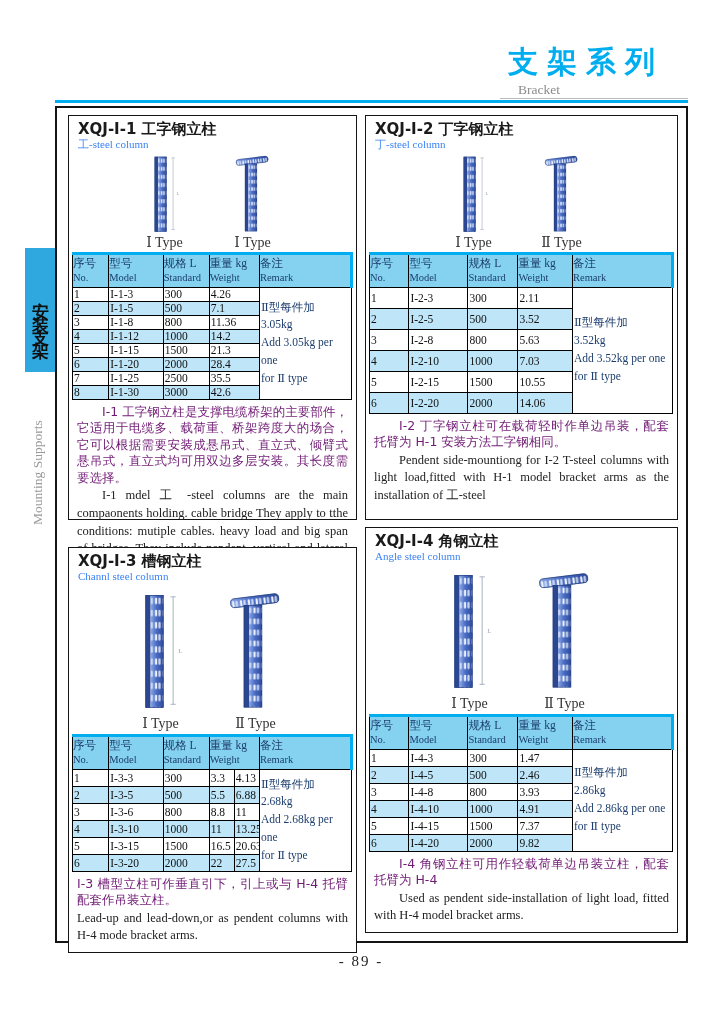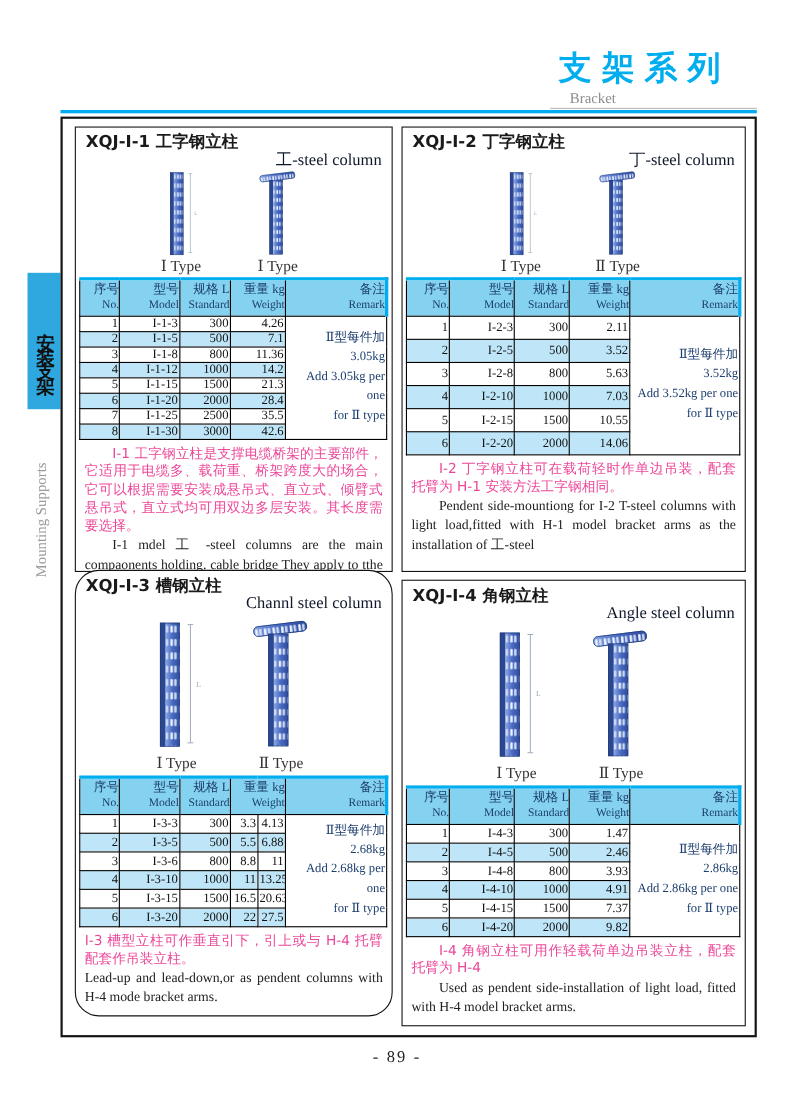--- a/index.html
+++ b/index.html
@@ -41,37 +41,37 @@
   }
 
   
   .frame{
     position:absolute; left:55px; top:106px; width:633px; height:837px;
     border:2px solid #141414; background:#fff;
   }
   .panel{ position:absolute; border:1.5px solid #141414; display:flex; flex-direction:column; background:#fff; }
   .p1{ left:11px;  top:7px;   width:289px; height:405px; }
   .p2{ left:308px; top:7px;   width:313px; height:405px; }
-  .p3{ left:11px;  top:410px; width:289px; height:406px;border-radius:22px; }
+  .p3{ left:11px;  top:439px; width:289px; height:406px; }
   .p4{ left:308px; top:419px; width:313px; height:406px; }
 
   .panel-head{ padding:5px 9px 0 9px; height:38px; flex:0 0 auto; }
   .panel-title{ font-weight:bold; font-size:15px; line-height:1.1;
     font-family:"DejaVu Sans","Liberation Sans",sans-serif; }
-  .panel-sub{ font-size:15px; line-height:1.15; color:#0f172a;text-align:right; }
+  .panel-sub{ font-size:11px; line-height:1.15; color:#3b82f6; }
 
   .art{ flex:0 0 auto; display:flex; justify-content:center; align-items:center; gap:34px; }
   .art-top{ height:98px; }
   .art-bot{ height:148px; }
   .art-item{ display:flex; flex-direction:column; align-items:center; }
   .type-label{ font-size:14px; color:#333; margin-top:1px; white-space:nowrap; }
 
   
   .table-wrap{ padding:0 3px; flex:0 0 auto; }
-  table{ width:100%; border-collapse:collapse; table-layout:fixed; text-align:right; }
+  table{ width:100%; border-collapse:collapse; table-layout:fixed; text-align:left; }
   th,td{ border:1px solid #000; overflow:hidden; }
   th{
     background:#84D2F0; color:#1d3e6e; font-weight:normal;
     font-size:11.5px; line-height:1.2; padding:2px 0;
     border-top:3px solid #00AEEF;
   }
   th:last-child{ border-right:3px solid #00AEEF; }
   th .hen{ font-size:10.5px; }
   td{ font-size:11.5px; color:#111; padding:0 1px; background:#fff; }
   tbody tr:nth-child(even) td{ background:#BEE6F8; }
@@ -86,21 +86,21 @@
   .c5 th:nth-child(3){width:16.5%} .c5 th:nth-child(4){width:18%}
   .c5 th:nth-child(5){width:33%}
   
   .c6 th:nth-child(1){width:13%} .c6 th:nth-child(2){width:19.5%}
   .c6 th:nth-child(3){width:16.5%} .c6 th:nth-child(4){width:18%}
   .c6 th:nth-child(5){width:33%}
 
   
   .note{ padding:4px 8px 2px 8px; flex:1 1 auto; }
   .note p{ text-align:justify; }
-  .note .cn{ font-size:12.5px; color:#ec4899; line-height:1.32;
+  .note .cn{ font-size:12.5px; color:#701a75; line-height:1.32;
     font-family:"DejaVu Sans","Liberation Sans",sans-serif; }
   .note .en{ font-size:12.5px; color:#222; line-height:1.42; margin-top:1px; }
   .ind{ text-indent:2em; }
 
   .page-num{ position:absolute; left:0; right:0; top:953px; text-align:center;
     font-size:15px; color:#222; letter-spacing:2px; }
 </style>
 </head>
 <body>
 

